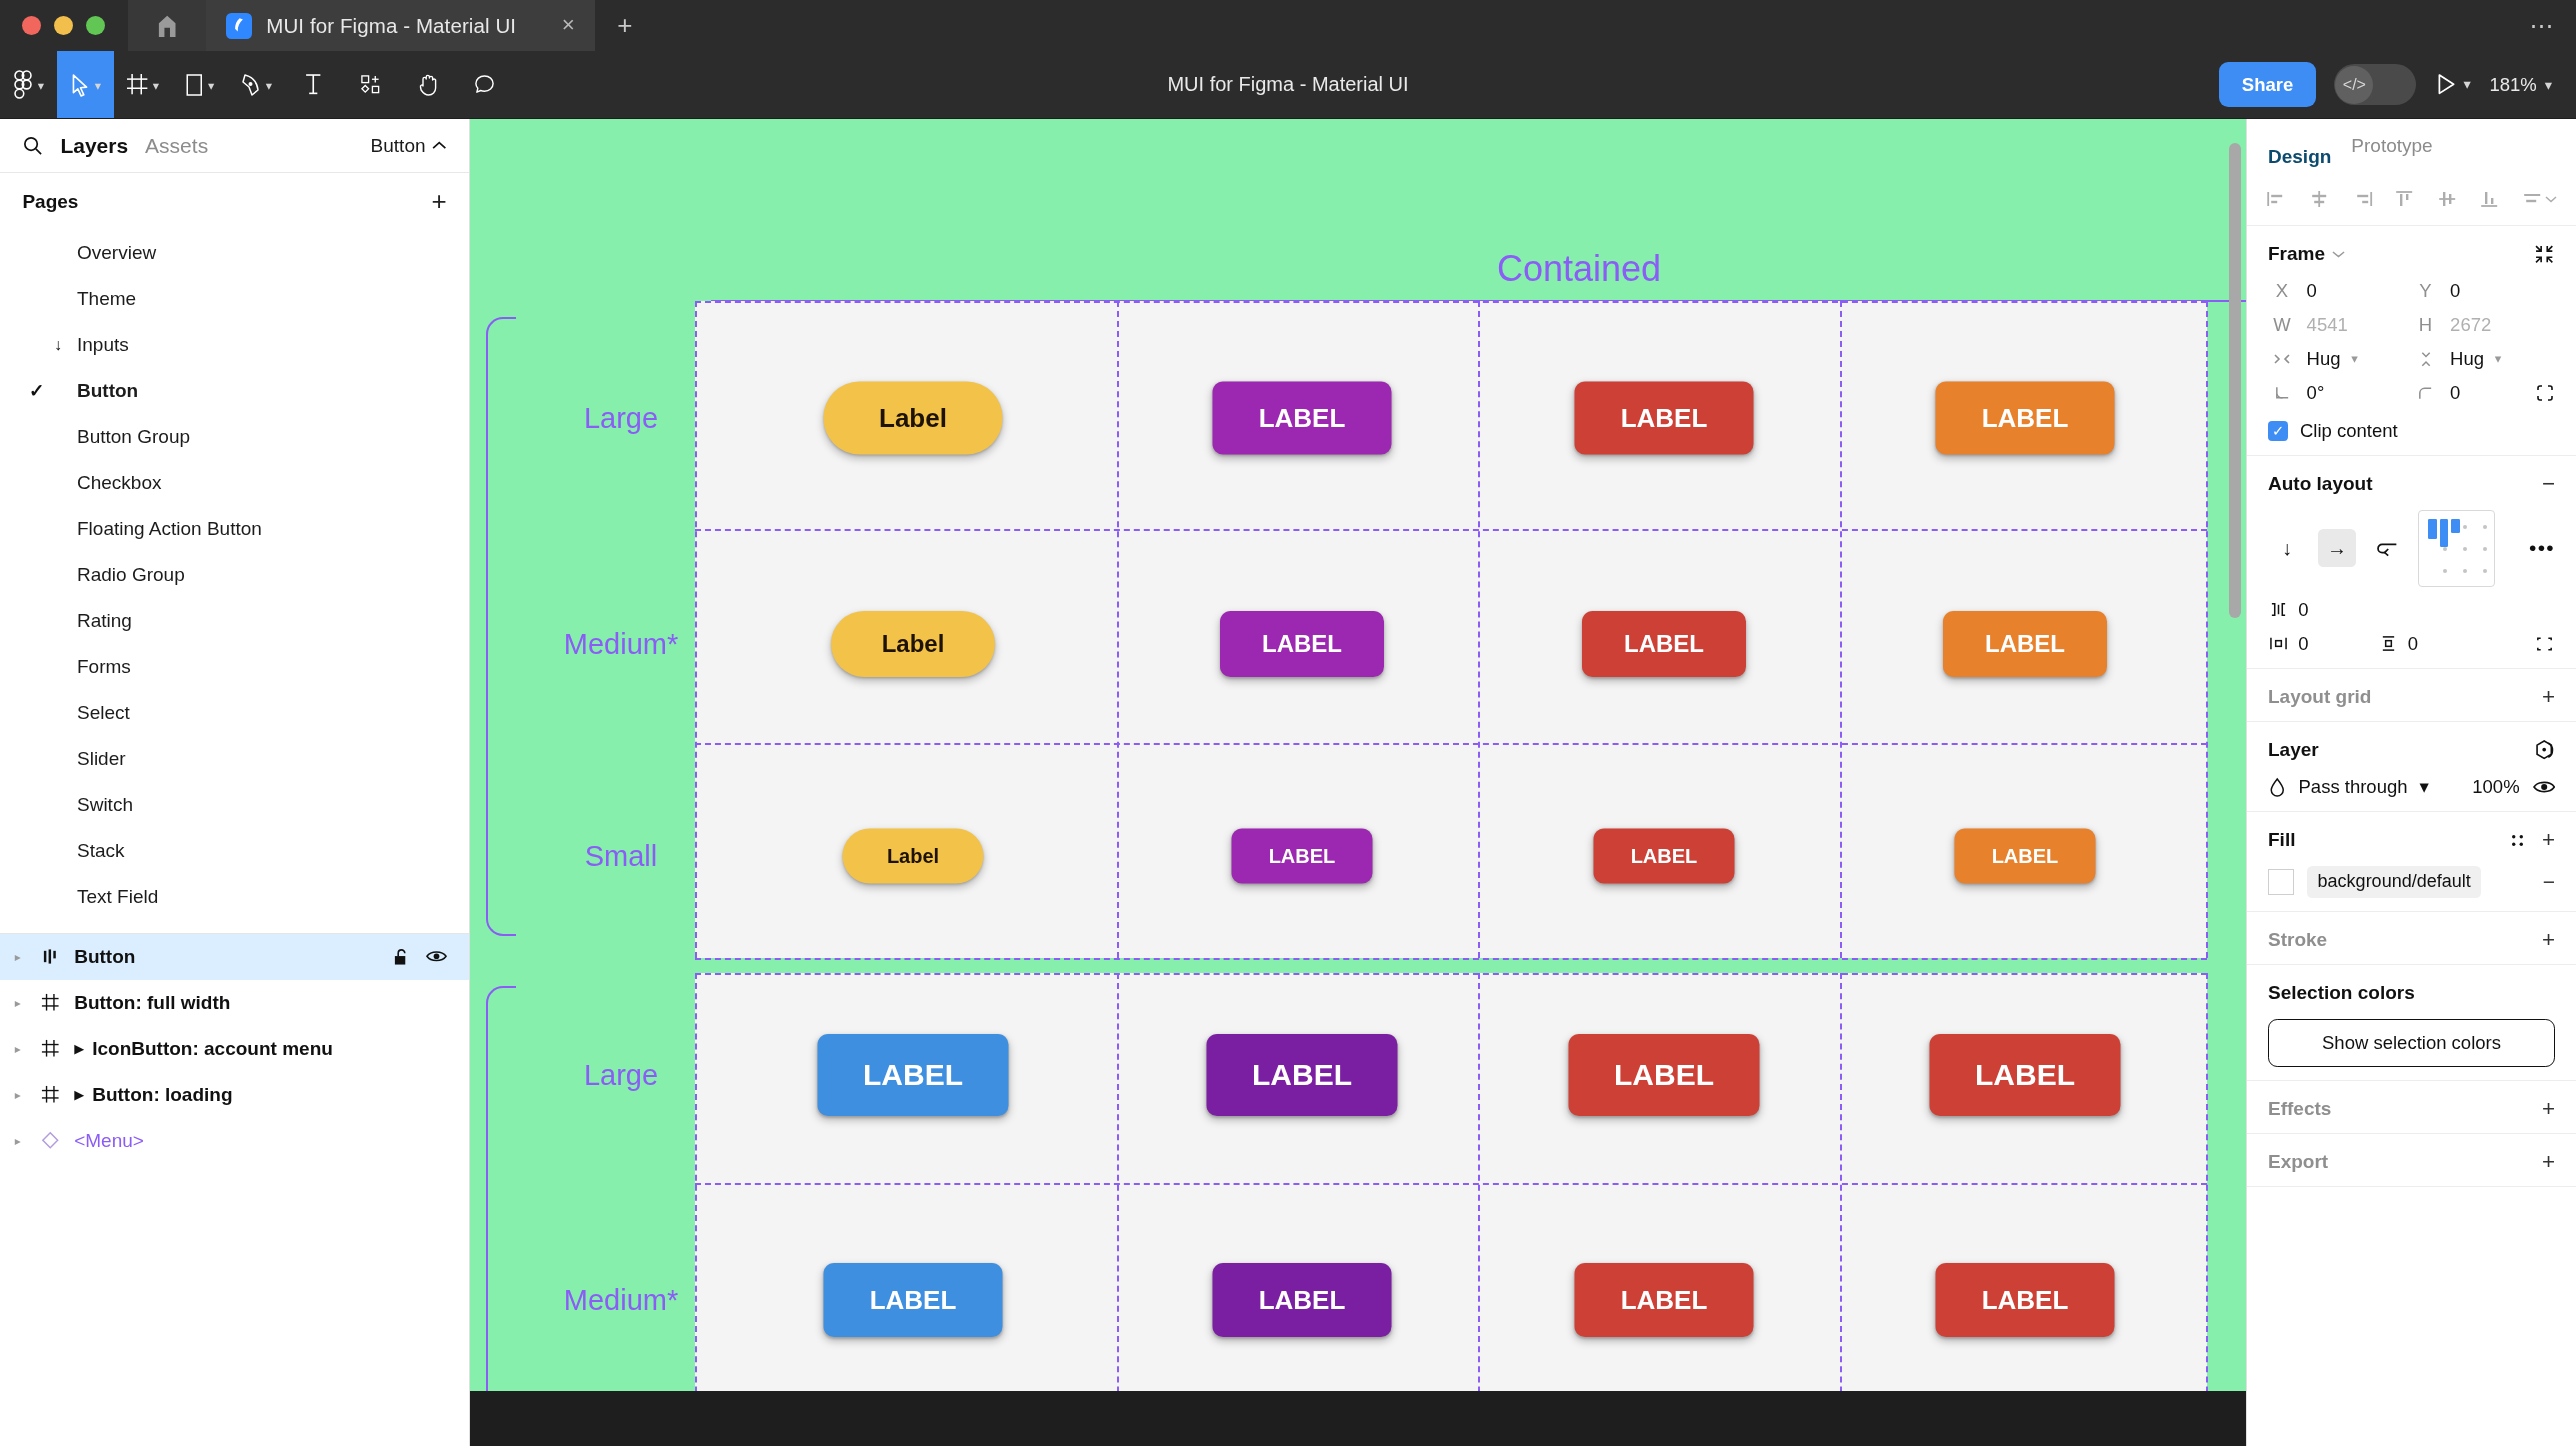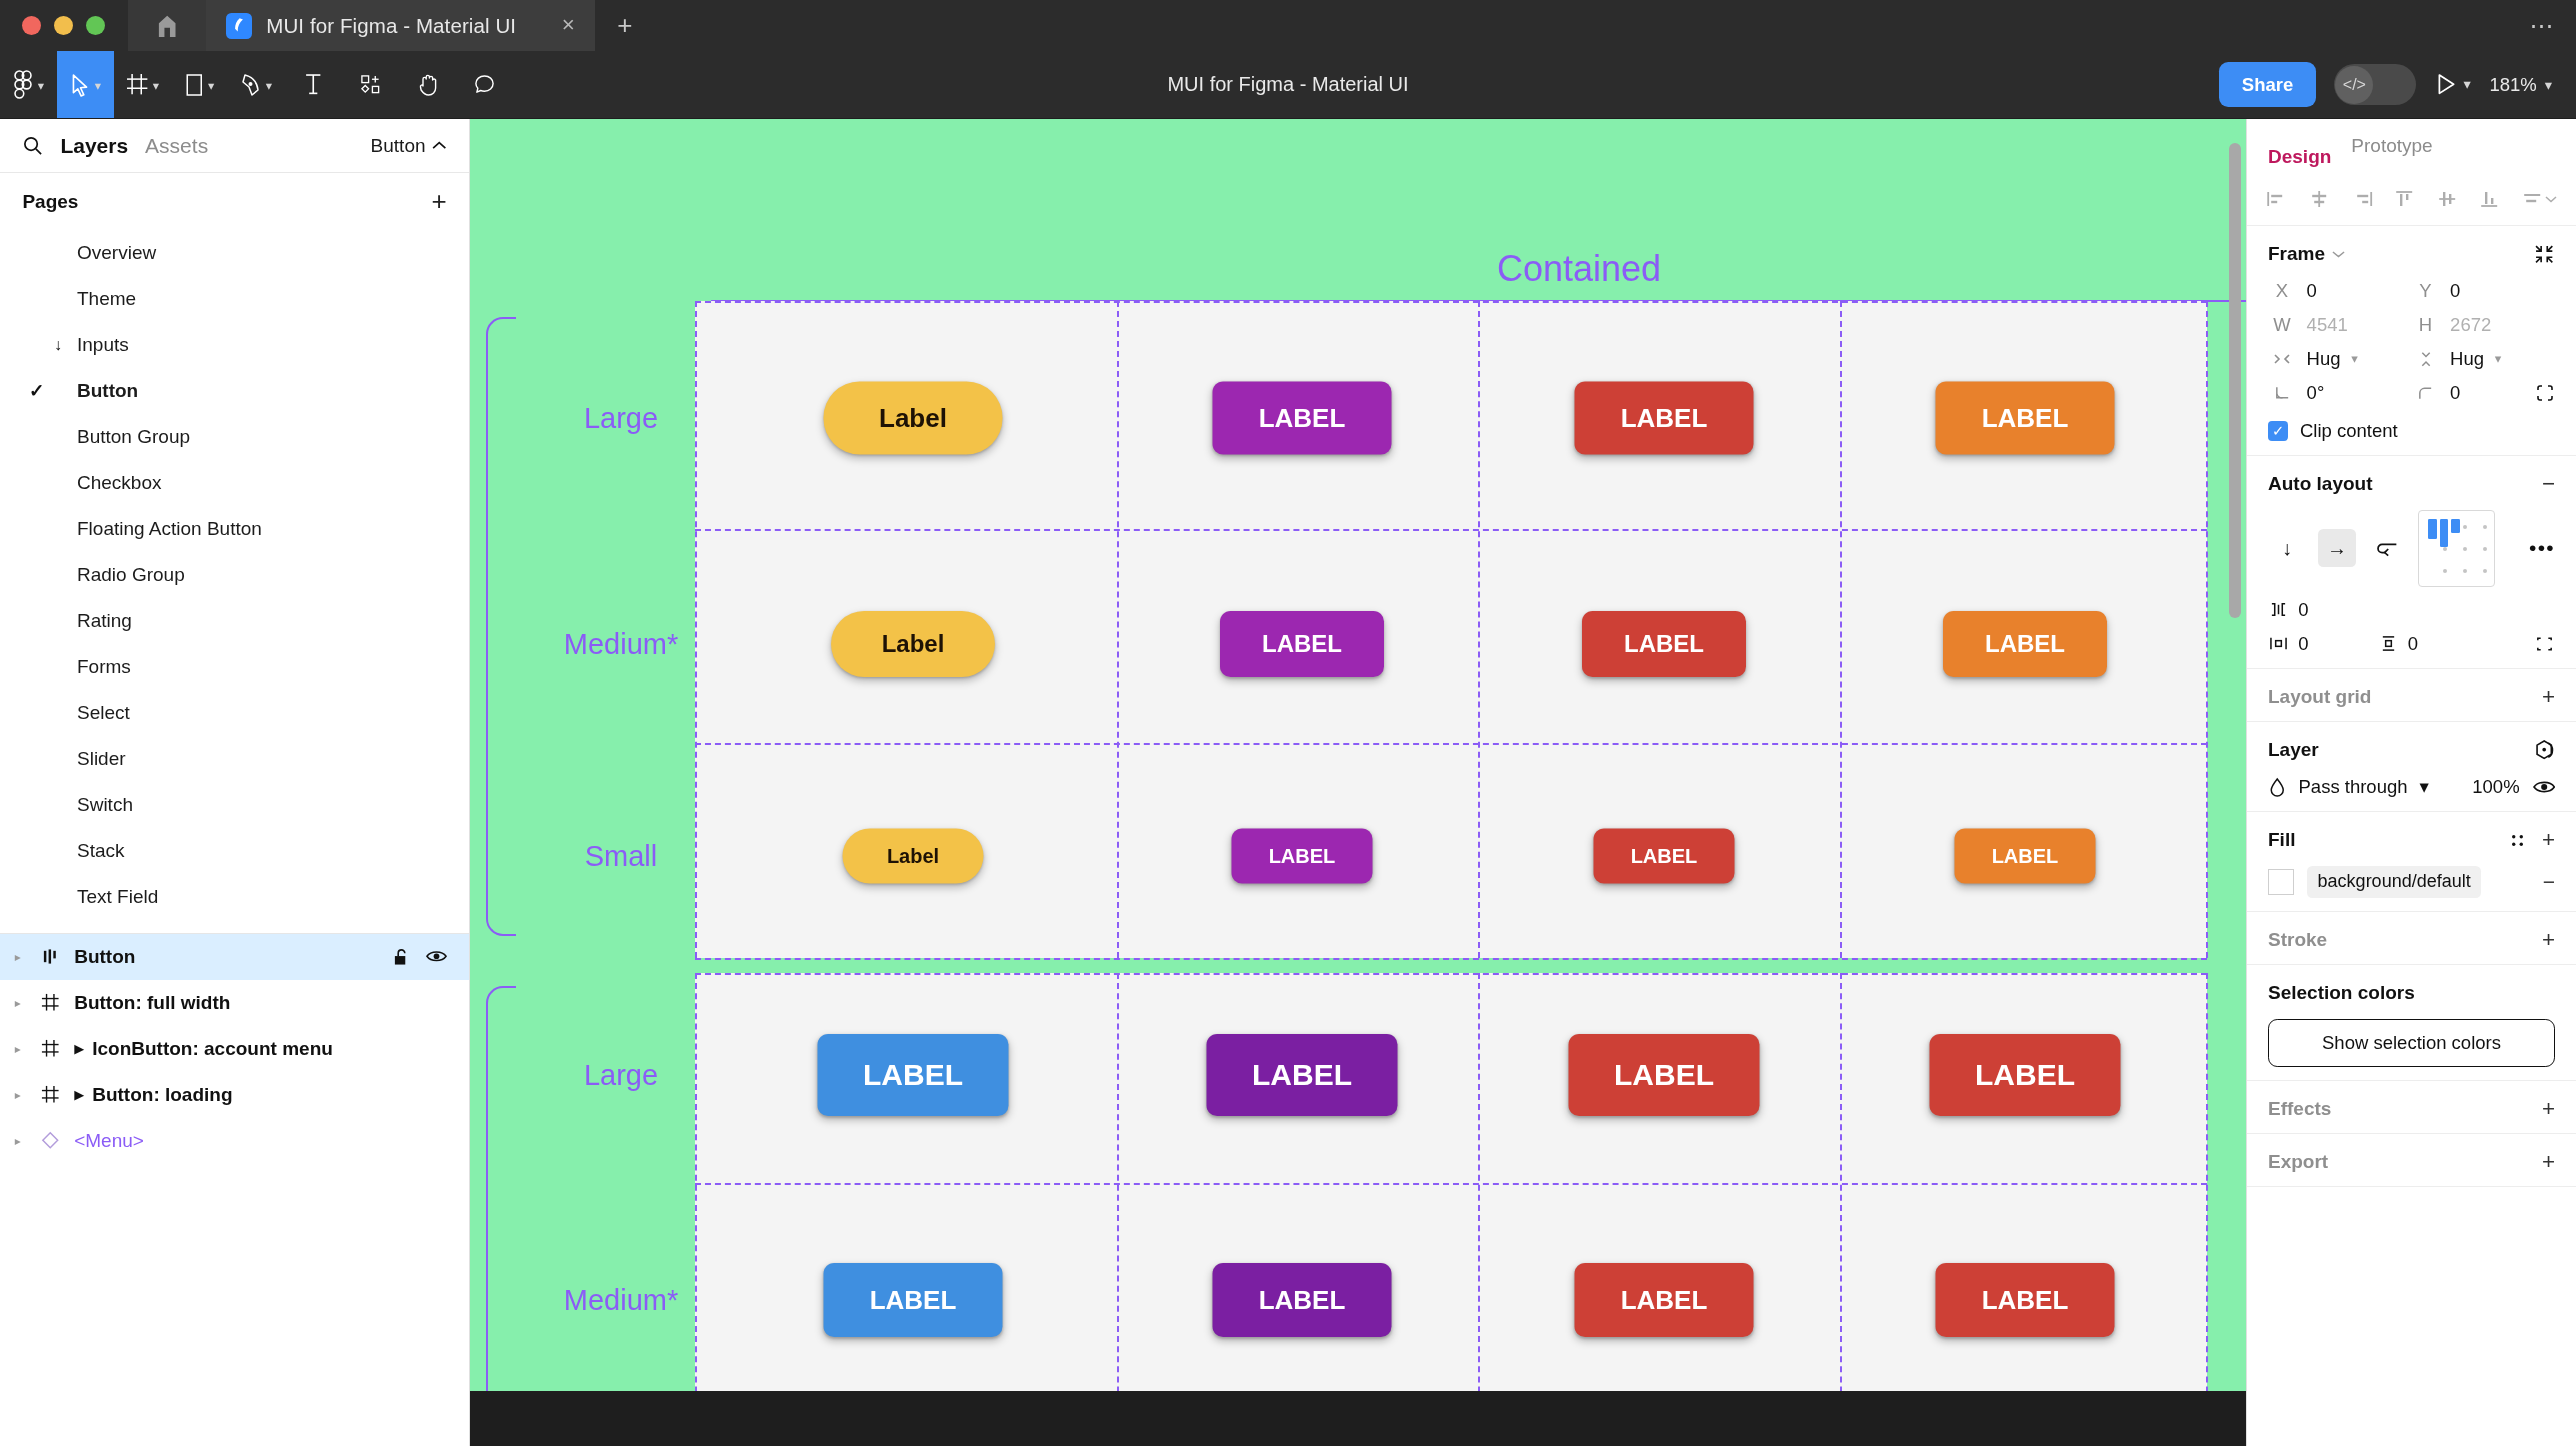--- a/index.html
+++ b/index.html
@@ -178,21 +178,21 @@
 
   
   .rightpanel {
     position: absolute; left: 2246px; top: 119px; width: 330px; height: 1328px;
     background: #ffffff; border-left: 0.7px solid #e0e0e0; overflow: hidden;
   }
   .rp-tabs {
     height: 54px; display: flex; align-items: center; gap: 20px; padding: 0 21px;
   }
   .rp-tab { font-size: 19px; color: #8c8c8c; cursor: pointer; }
-  .rp-tab.active { color: #be185d; font-weight: bold; margin-top: 22px; }
+  .rp-tab.active { color: #0c4a6e; font-weight: bold; margin-top: 22px; }
   .align-row {
     height: 53px; display: flex; align-items: center; justify-content: space-between;
     padding: 0 18.5px; border-bottom: 0.7px solid #ededed;
   }
   .align-btn { cursor: pointer; display: flex; align-items: center; gap: 2.6px; }
   .sec { padding: 17px 21px 13px 21px; border-bottom: 0.7px solid #ededed; }
   .sec-head {
     display: flex; align-items: center; justify-content: space-between;
     margin-bottom: 14.5px;
   }

